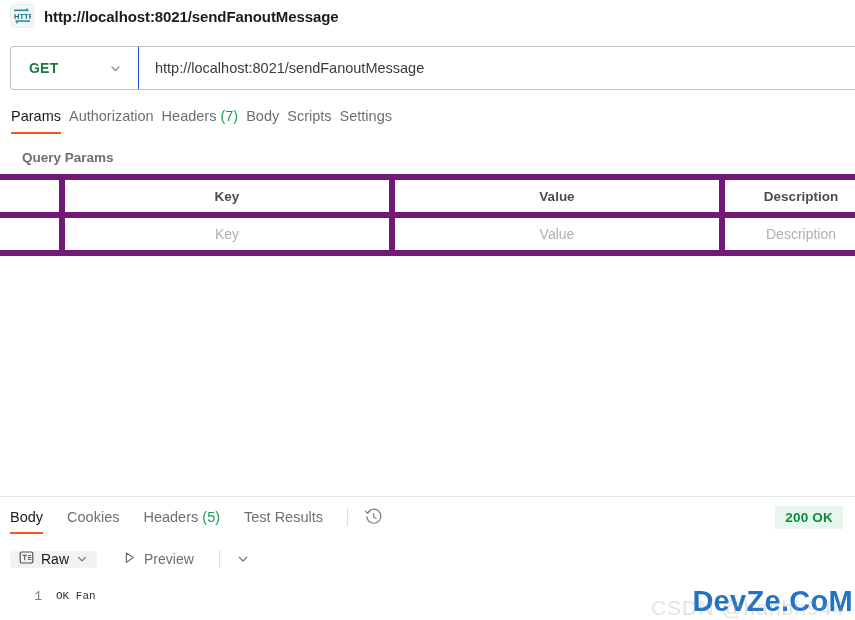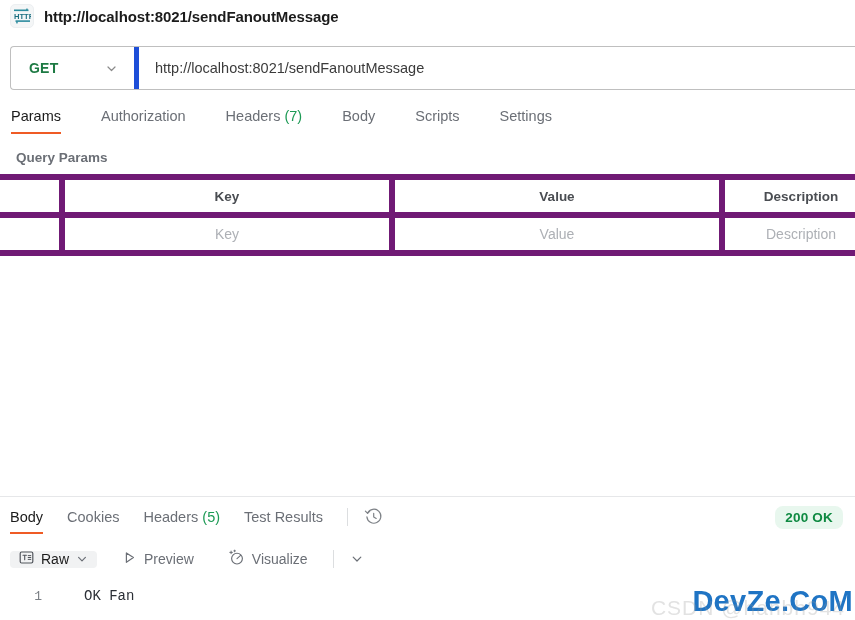--- a/index.html
+++ b/index.html
@@ -49,21 +49,21 @@
     background: #fff;
     width: 870px;
   }
   .method {
     display: flex;
     align-items: center;
     justify-content: space-between;
     width: 128px;
     height: 100%;
     padding: 0 16px 0 18px;
-    border-right: 5px solid #1d4ed8;
+    border-right: 1px solid #1d4ed8;
     cursor: pointer;
   }
   .method-label {
     font-size: 14px;
     font-weight: bold;
     color: #1d7a43;
     letter-spacing: 0.2px;
   }
   .chev { color: #8a8a8a; display: flex; align-items: center; }
   .url-input {
@@ -75,21 +75,21 @@
     font-family: "Liberation Sans", sans-serif;
     font-size: 14.5px;
     color: #3b3b3b;
     background: transparent;
   }
 
   
   .req-tabs {
     display: flex;
     align-items: flex-end;
-    gap: 40px;
+    gap: 8px;
     padding: 18px 0 0 11px;
     height: 44px;
   }
   .tab {
     position: relative;
     font-size: 14.5px;
     color: #6b6f76;
     padding-bottom: 10px;
     cursor: pointer;
     white-space: nowrap;
@@ -102,21 +102,21 @@
     height: 2px;
     background: #ef5b25;
   }
   .count { color: #1d9a55; }
 
   
   .section-title {
     font-size: 13.5px;
     font-weight: bold;
     color: #6b6f76;
-    padding: 16px 0 9px 16px;
+    padding: 16px 0 9px 22px;
   }
   table.params {
     width: 880px;
     border-collapse: collapse;
     table-layout: fixed;
   }
   table.params th, table.params td {
     border: 6px solid #701a75;
     height: 38px;
     text-align: center;
@@ -187,21 +187,21 @@
   }
   .status-pill {
     position: absolute;
     right: 12px;
     top: 9px;
     background: #e8f7ee;
     color: #0f8a42;
     font-size: 13.5px;
     font-weight: bold;
     padding: 4px 10px;
-    border-radius: 8px;
+    border-radius: 0;
     letter-spacing: 0.2px;
   }
 
   
   .body-toolbar {
     display: flex;
     align-items: center;
     gap: 16px;
     height: 40px;
     padding: 0 0 0 10px;
@@ -233,25 +233,24 @@
     width: 56px;
     text-align: right;
     padding-right: 14px;
     font-family: "Liberation Mono", monospace;
     font-size: 13px;
     color: #7c8086;
     line-height: 19px;
   }
   .code-text {
     font-family: "Liberation Mono", monospace;
-    font-size: 14px;
+    font-size: 11px;
     color: #2b2f36;
     line-height: 19px;
     white-space: pre;
-    margin-left: 28px;
   }
 
   
   .watermark {
     position: absolute;
     right: 2px;
     bottom: 4px;
     text-align: center;
     pointer-events: none;
     user-select: none;
@@ -408,31 +407,20 @@
 
     <div class="pill muted">
       <span>
         <svg width="15" height="15" viewBox="0 0 15 15">
             <path d="M4.4 2.9l7 4.7-7 4.7z" fill="none" stroke="currentColor" stroke-width="1.2" stroke-linejoin="round"></path>
           </svg>
       </span>
       <span>Preview</span>
     </div>
 
-    <div class="pill muted">
-      <span>
-        <svg width="17" height="17" viewBox="0 0 17 17">
-          <circle cx="9" cy="9.6" r="5.4" fill="none" stroke="currentColor" stroke-width="1.15"></circle>
-          <path d="M9 9.6l3.6-3.2" stroke="currentColor" stroke-width="1.1" stroke-linecap="round"></path>
-          <path d="M3.1 2.1v2.6M1.8 3.4h2.6" stroke="currentColor" stroke-width="1" stroke-linecap="round"></path>
-          <path d="M6.6 1.1v1.7M5.8 1.9h1.7" stroke="currentColor" stroke-width="0.9" stroke-linecap="round"></path>
-        </svg>
-      </span>
-      <span>Visualize</span>
-    </div>
 
     <div class="tool-sep"></div>
 
     <div class="bare-chev">
       <svg width="14" height="14" viewBox="0 0 14 14">
           <path d="M3.2 5.2L7 9l3.8-3.8" fill="none" stroke="currentColor" stroke-width="1.2" stroke-linecap="round" stroke-linejoin="round"></path>
         </svg>
     </div>
   </div>
 

